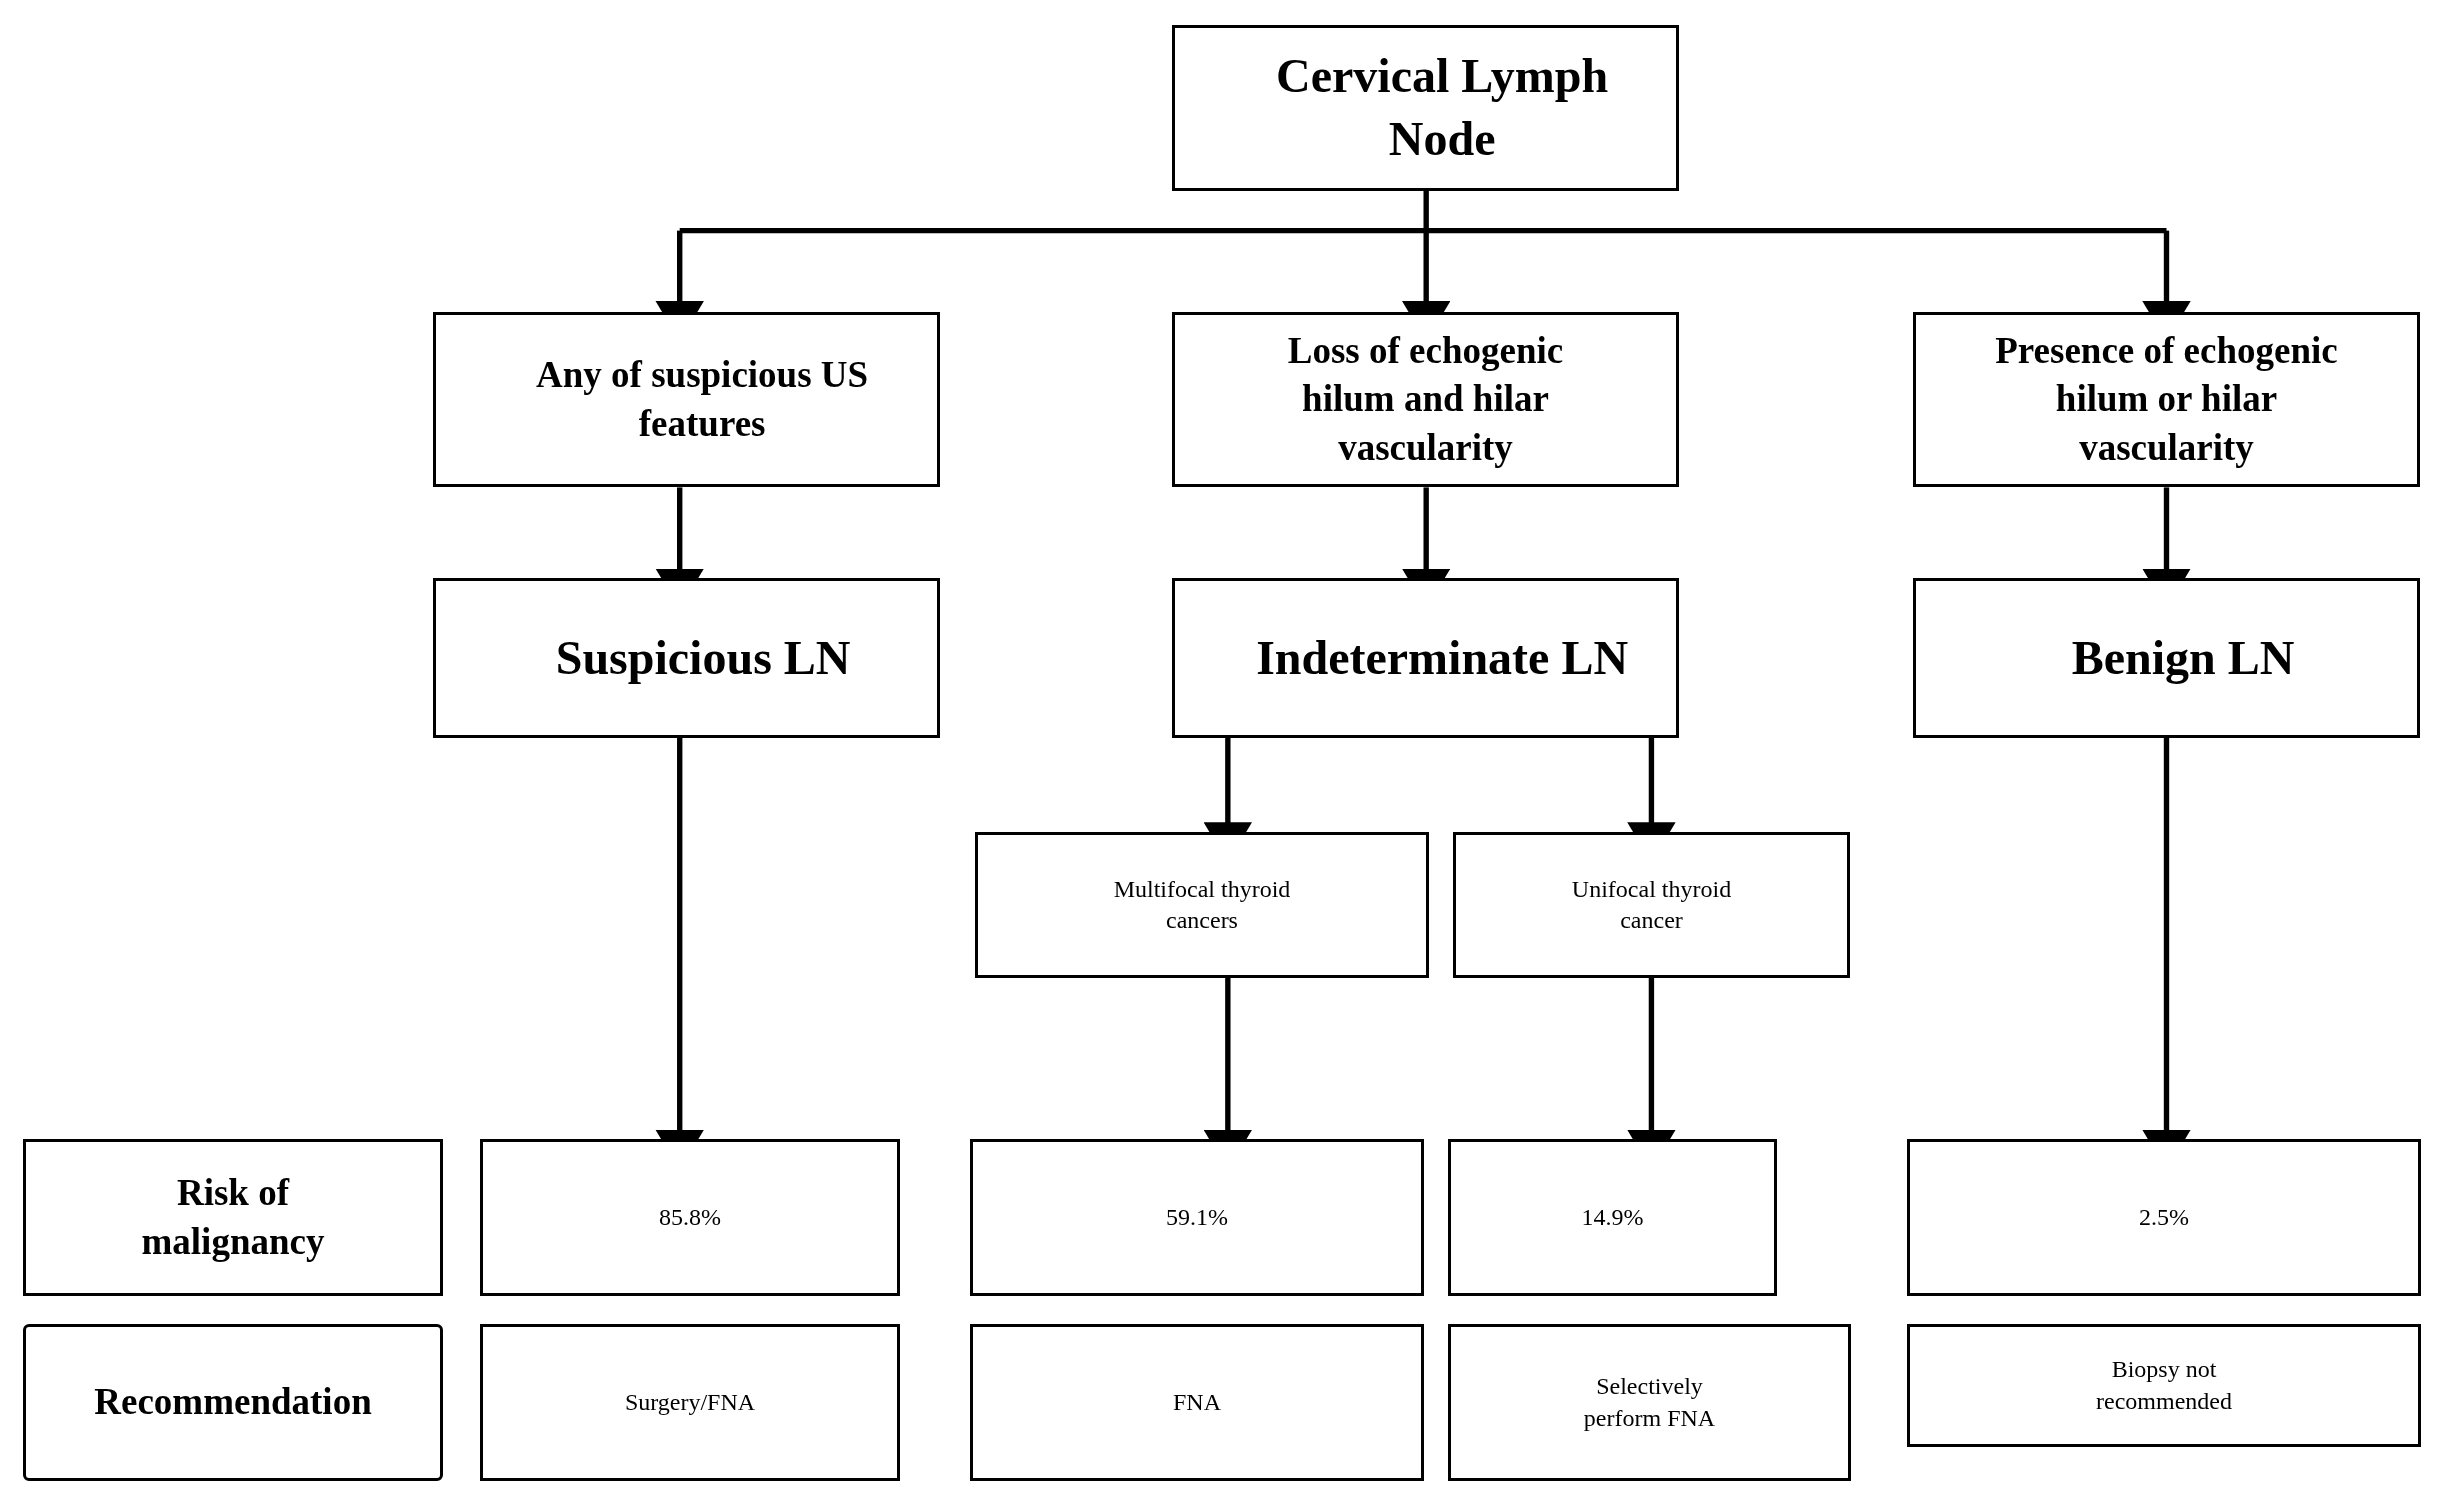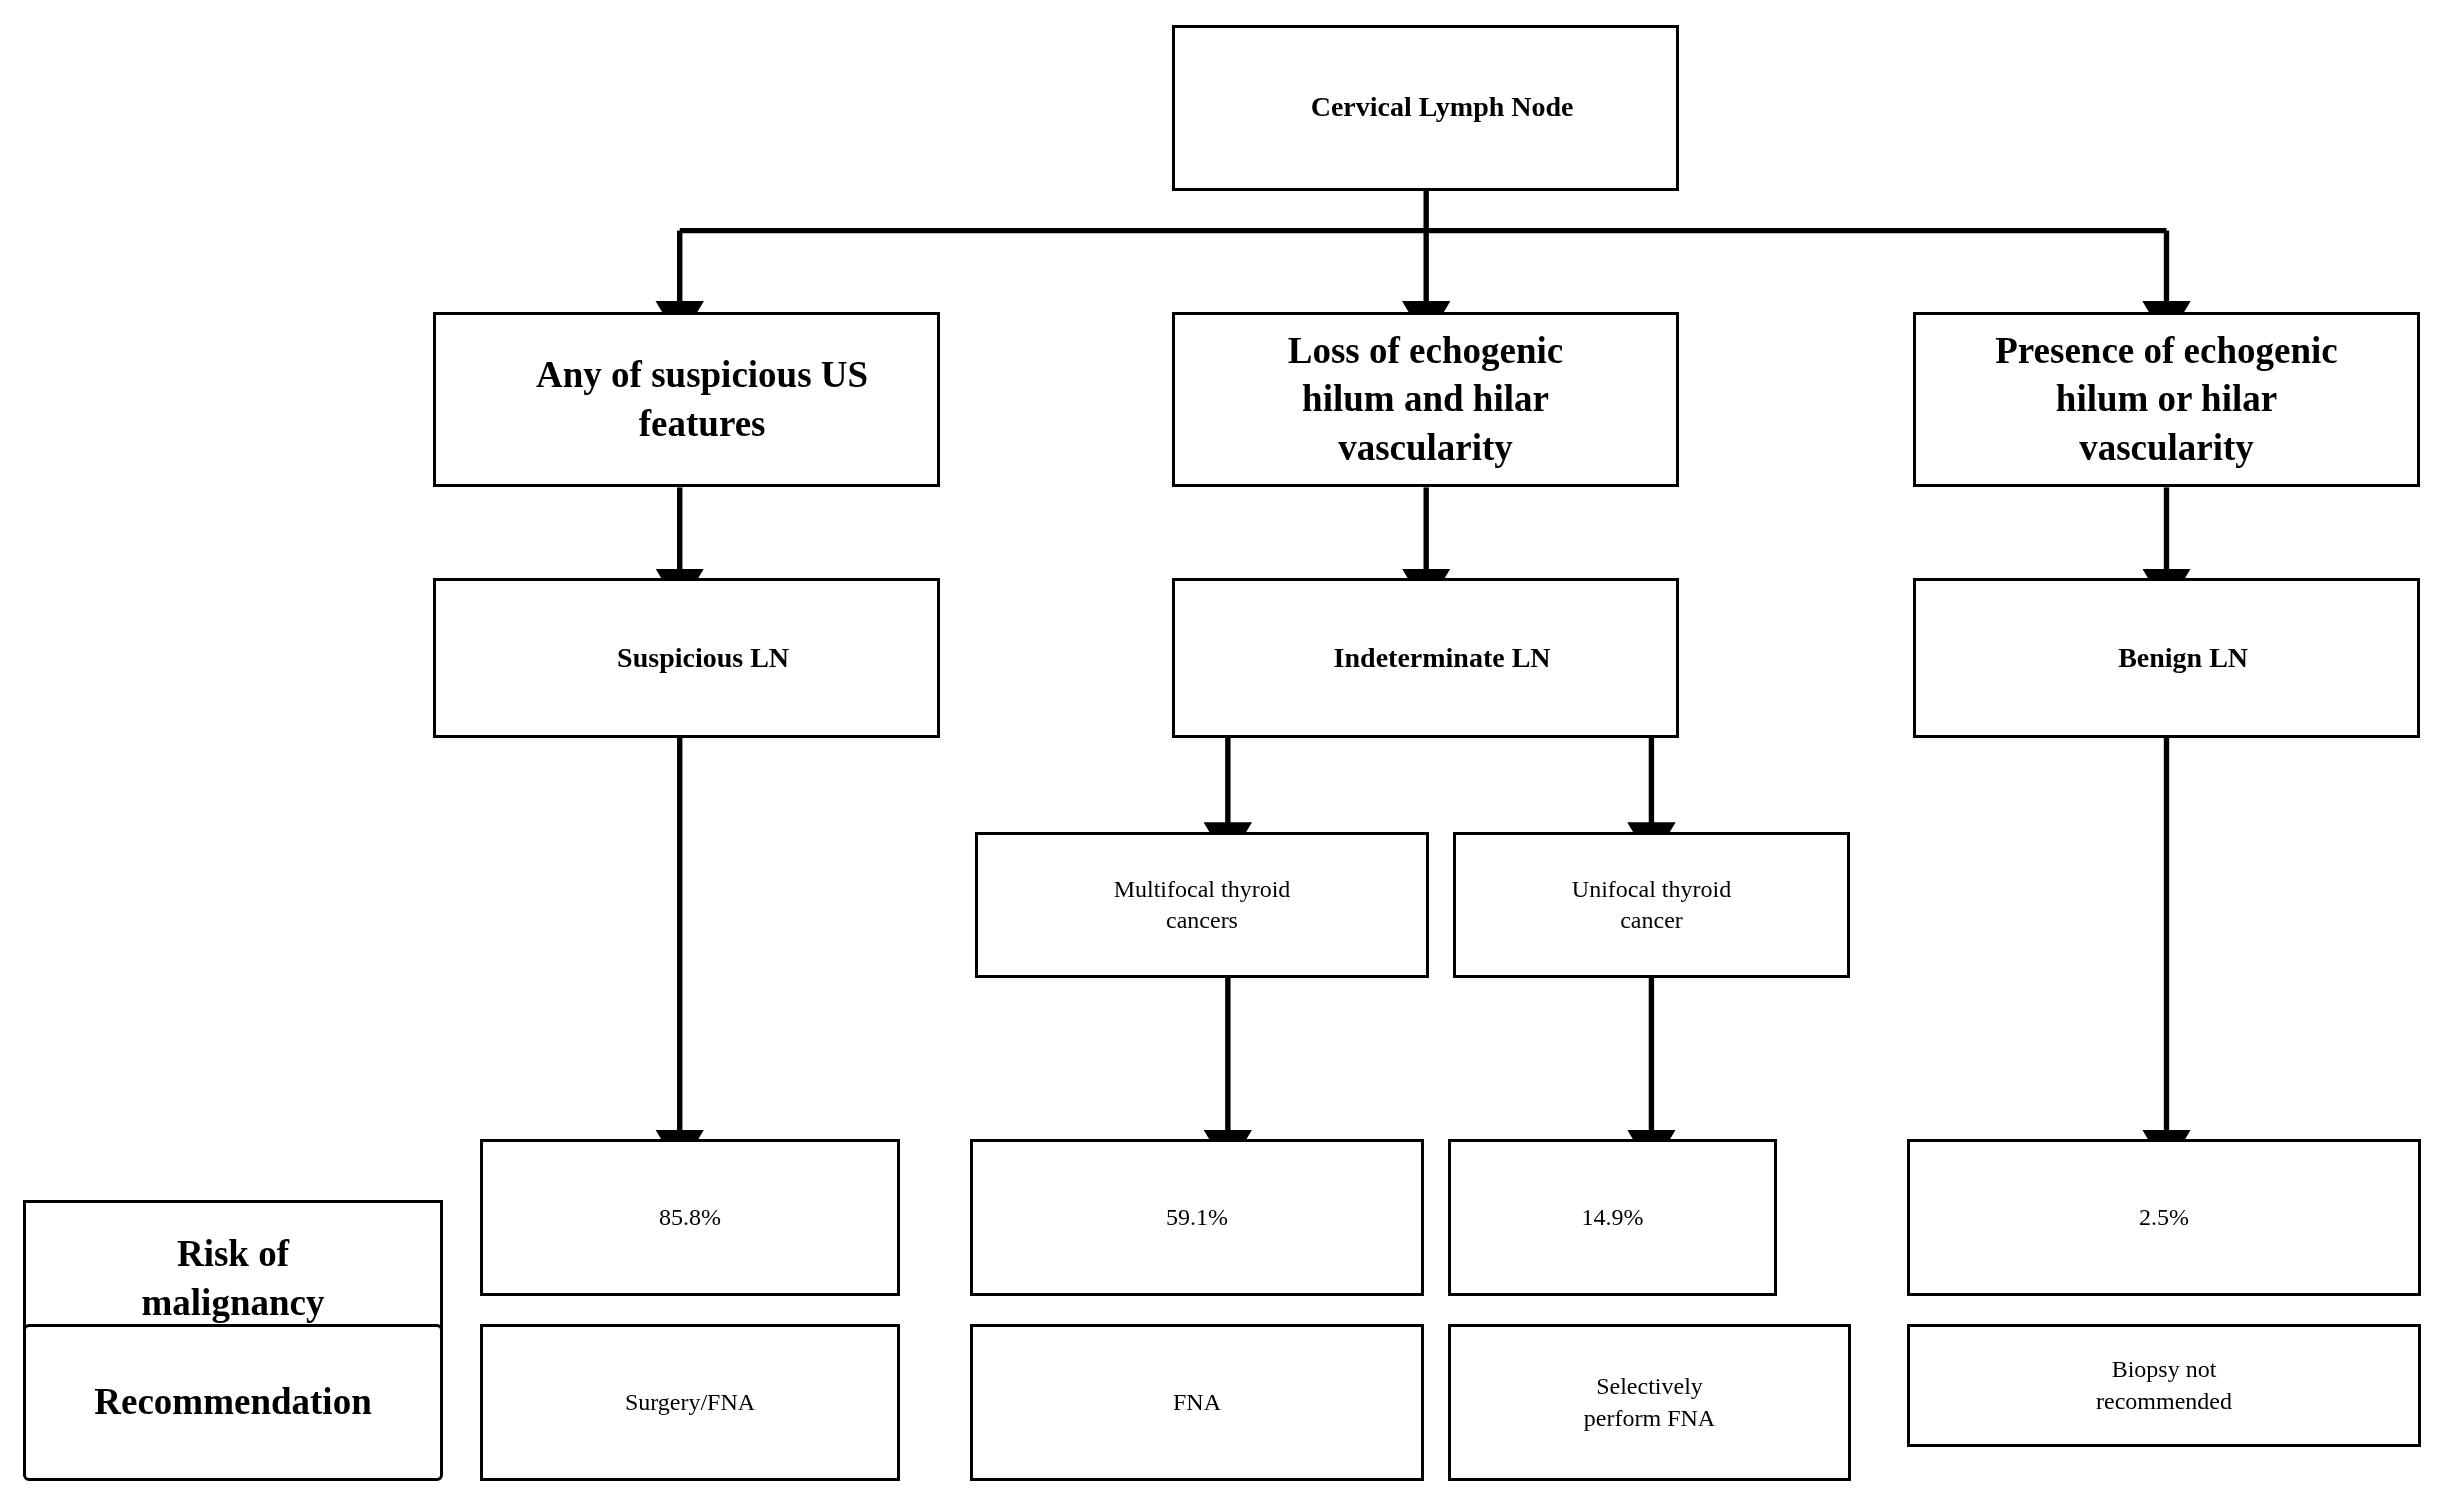--- a/index.html
+++ b/index.html
@@ -37,21 +37,21 @@
     line-height: 1.30;
     padding: 3.1px 10.8px;
     white-space: pre-line;
   }
   .node.bold {
     font-weight: bold;
   }
   .node.plain {
     font-weight: normal;
   }
-  .t-lg { font-size: 28px; padding-left: 44px; }
+  .t-lg { font-size: 48px; padding-left: 44px; }
   .t-md { font-size: 37px; }
   .t-rg { font-size: 24px; }
 </style>
 </head>
 <body>
 
 <div id="canvas">
 
   <svg class="conn-layer" viewBox="0 0 3171 1959" width="2438" height="1506" xmlns="http://www.w3.org/2000/svg">
     <defs>
@@ -101,21 +101,21 @@
   <div class="node bold t-lg" style="left:1172px; top:578px; width:507px; height:160px;">Indeterminate LN</div>
 
   <div class="node bold t-lg" style="left:1913px; top:578px; width:507px; height:160px;">Benign LN</div>
 
   <div class="node plain t-rg" style="left:975px; top:832px; width:454px; height:146px;">Multifocal thyroid
 cancers</div>
 
   <div class="node plain t-rg" style="left:1453px; top:832px; width:397px; height:146px;">Unifocal thyroid
 cancer</div>
 
-  <div class="node bold t-md" style="left:23px; top:1200px; width:420px; height:157px;">Risk of
+  <div class="node bold t-md" style="left:23px; top:1139px; width:420px; height:157px;">Risk of
 malignancy</div>
 
   <div class="node plain t-rg" style="left:480px; top:1139px; width:420px; height:157px;">85.8%</div>
 
   <div class="node plain t-rg" style="left:970px; top:1139px; width:454px; height:157px;">59.1%</div>
 
   <div class="node plain t-rg" style="left:1448px; top:1139px; width:329px; height:157px;">14.9%</div>
 
   <div class="node plain t-rg" style="left:1907px; top:1139px; width:514px; height:157px;">2.5%</div>
 

